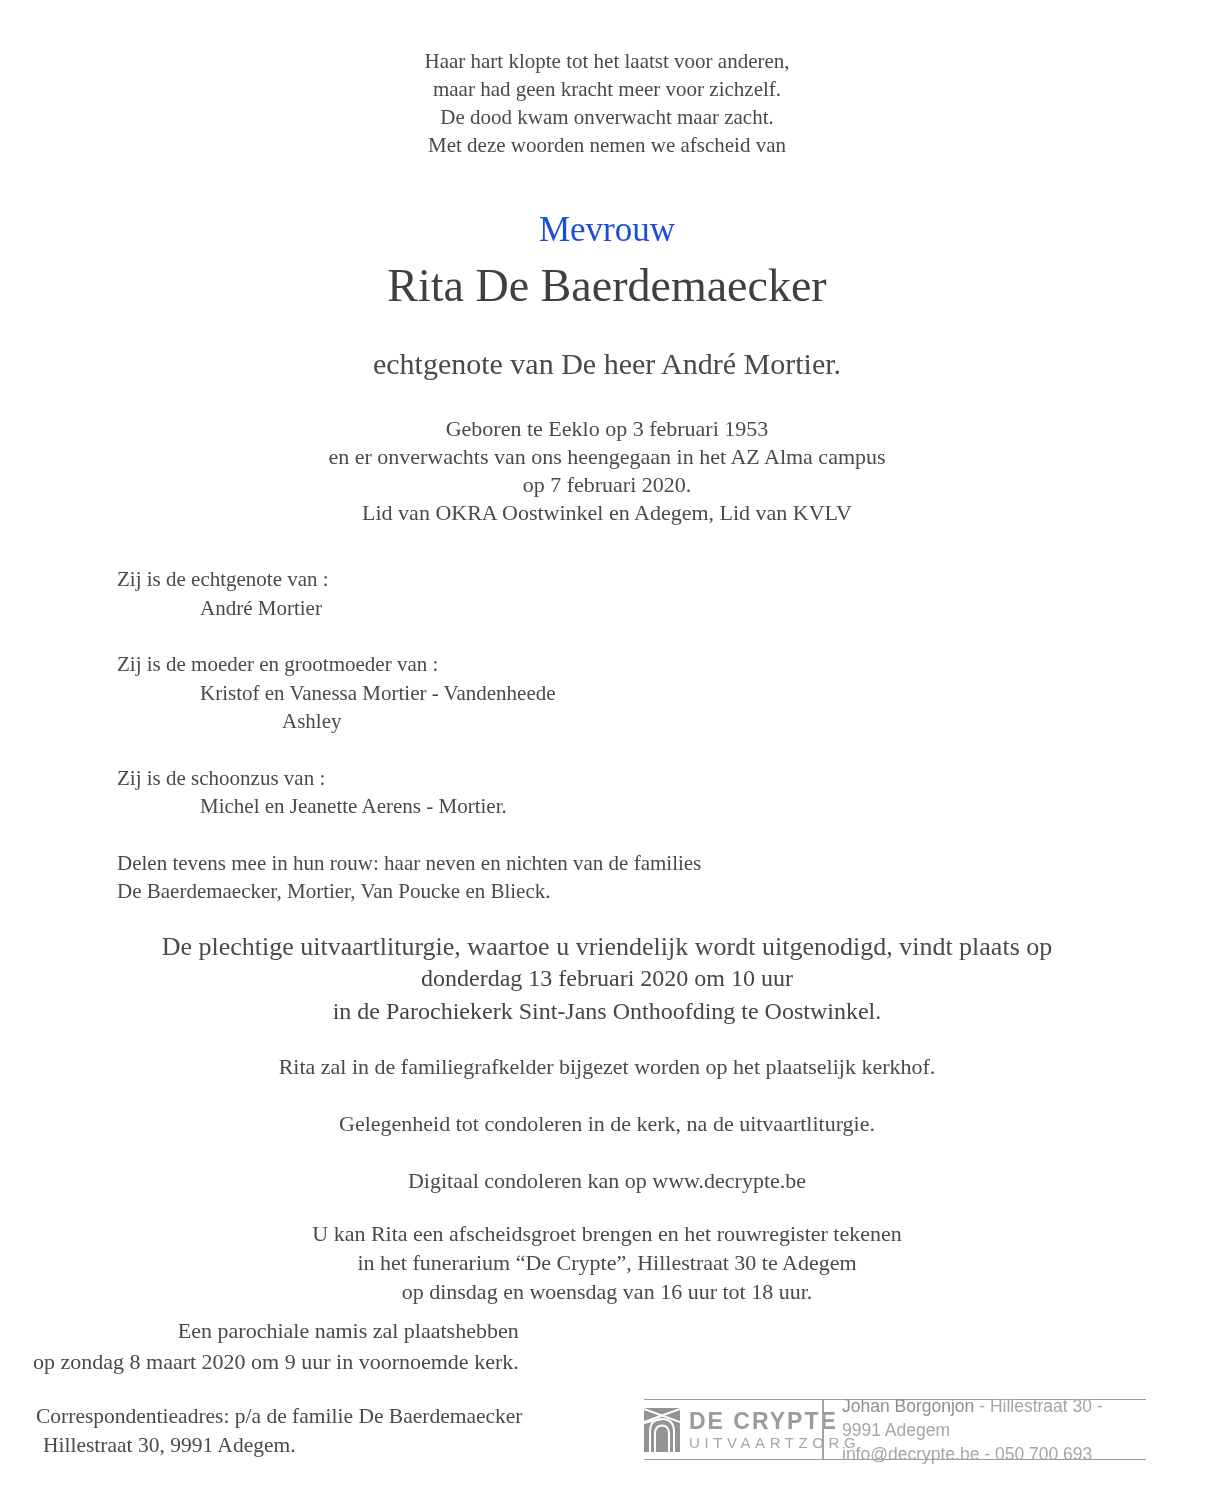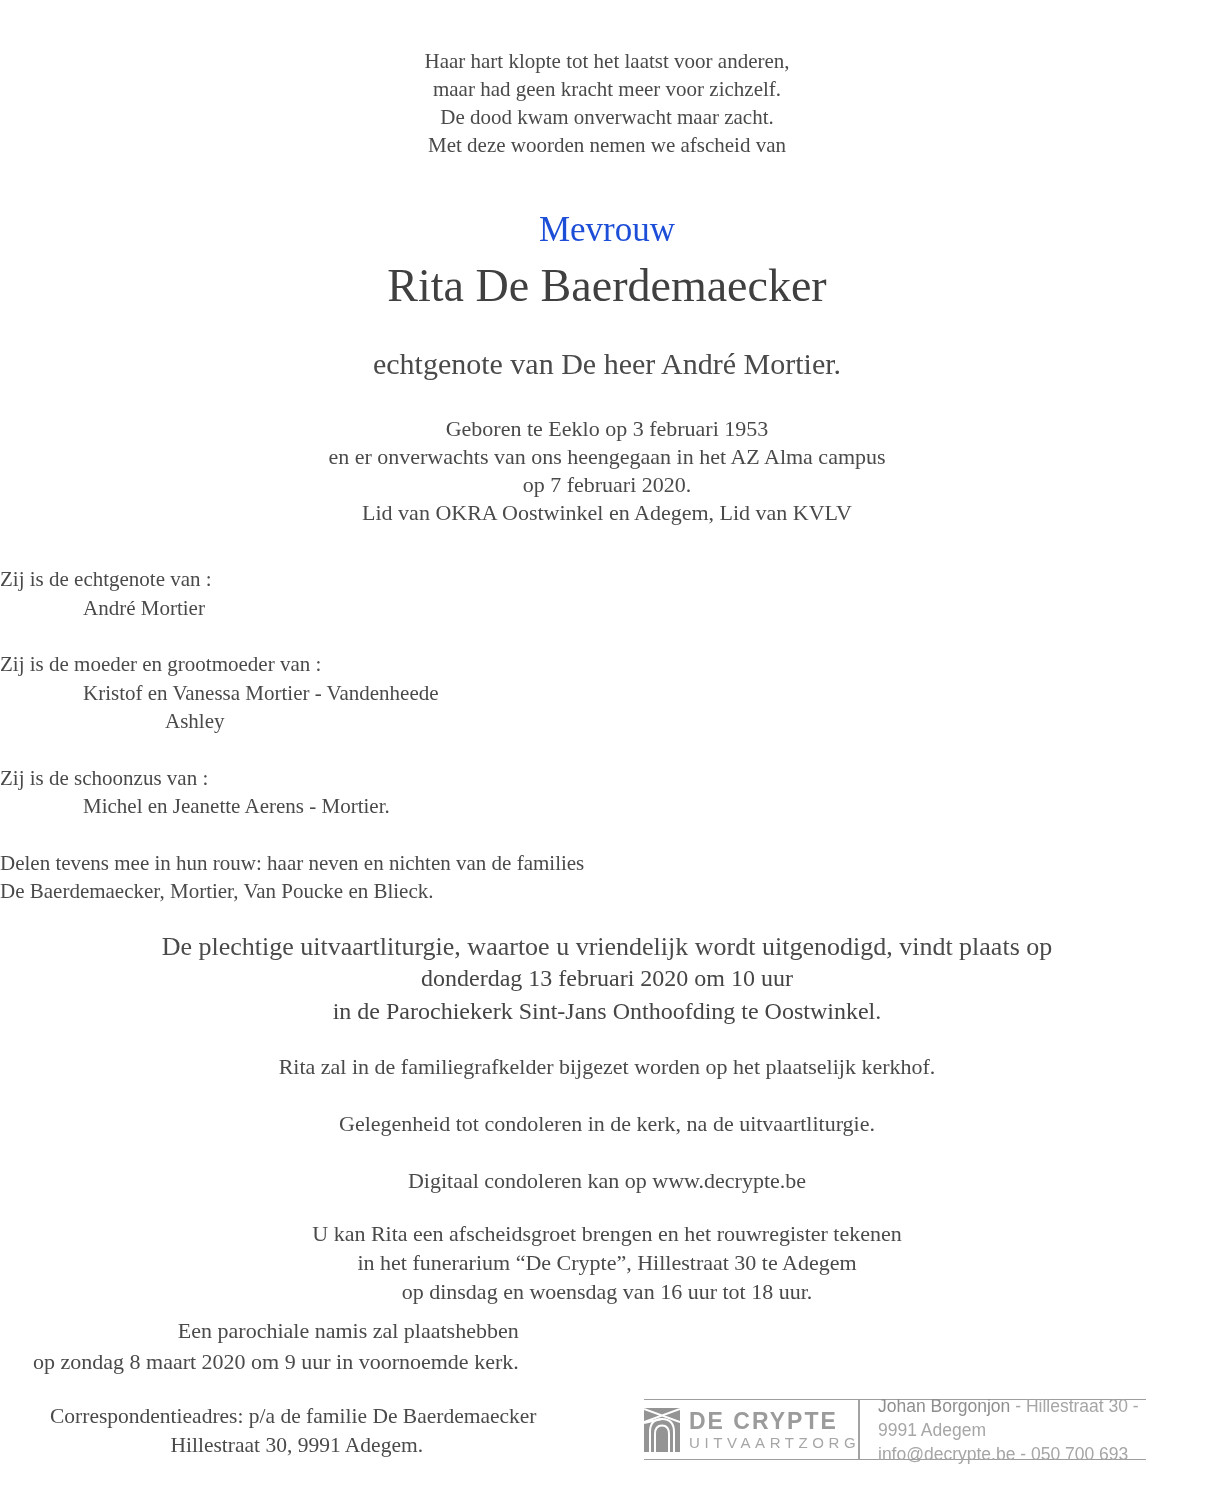--- a/index.html
+++ b/index.html
@@ -14,57 +14,57 @@
     overflow:hidden;
   }
   .centered { width:100%; text-align:center; }
 
   .poem { padding-top:47px; font-size:21px; line-height:28px; }
   .salutation { margin-top:51px; font-size:35px; line-height:40px; color:#1d4ed8; }
   .deceased-name { margin-top:9px; font-size:46px; line-height:54px; color:#404040; }
   .spouse-line { margin-top:33px; font-size:30px; line-height:36px; }
   .life-block { margin-top:33px; font-size:22px; line-height:28px; }
 
-  .relations { margin-top:38px; font-size:21px; line-height:28.5px; }
+  .relations { margin-top:38px; margin-left:117px; font-size:21px; line-height:28.5px; }
   .relation-group { margin-bottom:28px; }
   .relation-group:last-child { margin-bottom:0; }
   .indent-0 { padding-left:0; }
   .indent-1 { padding-left:83px; }
   .indent-2 { padding-left:165px; }
 
   .ceremony { margin-top:26px; }
   .ceremony-intro { font-size:26px; line-height:30px; }
   .ceremony-big { font-size:24px; line-height:33px; color:#454545; }
 
   .note-1 { margin-top:24px; font-size:22px; line-height:30px; }
   .note-2, .note-3 { margin-top:27px; font-size:22px; line-height:30px; }
 
   .visitation { margin-top:23px; font-size:22px; line-height:29px; }
 
   .memorial {
     position:absolute; left:33px; top:1315px;
     font-size:22px; line-height:31px; text-align:right;
   }
   .correspondence {
-    position:absolute; left:50px; top:1402px;
-    font-size:21.5px; line-height:29px; text-align:center;
+    position:absolute; left:36px; top:1402px;
+    font-size:21.5px; line-height:29px; text-align:left;
   }
   .correspondence .line2 { padding-left:7px; }
 
   
   .brand-band {
     position:absolute; left:644px; top:1399px;
     width:502px; height:61px;
     border-top:1px solid #9e9e9e;
     border-bottom:1px solid #9e9e9e;
     display:flex; align-items:stretch;
     font-family:"Liberation Sans","DejaVu Sans",sans-serif;
   }
   .brand-left {
-    width:214px; display:flex; align-items:center;
+    width:178px; display:flex; align-items:center;
   }
   .brand-logo { width:36px; height:44px; flex:0 0 auto; }
   .brand-words { margin-left:9px; }
   .brand-name {
     font-size:23px; font-weight:bold; letter-spacing:2px;
     color:#9b9b9b; line-height:26px; white-space:nowrap;
   }
   .brand-sub {
     font-size:15px; letter-spacing:4.6px;
     color:#a6a6a6; line-height:18px; white-space:nowrap;

